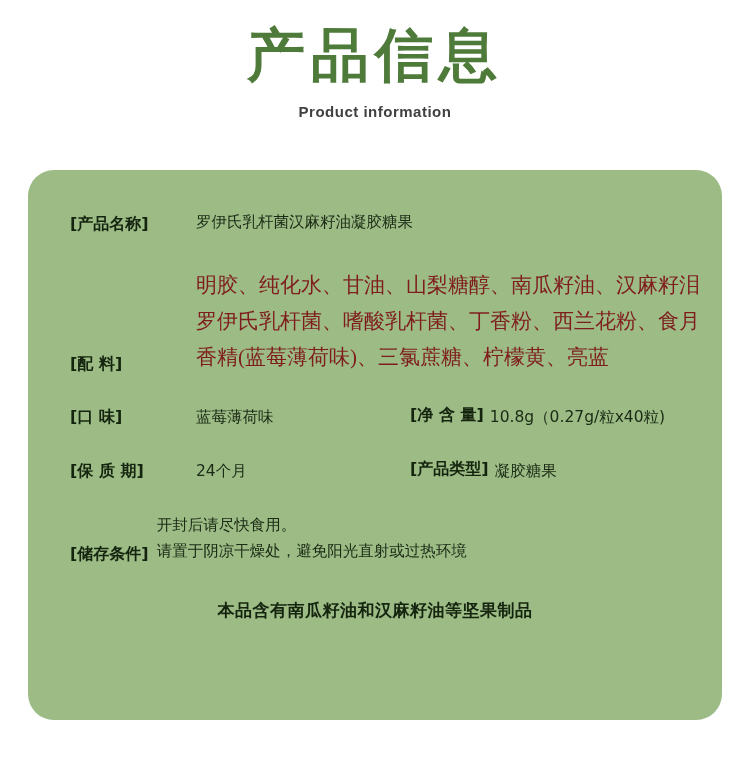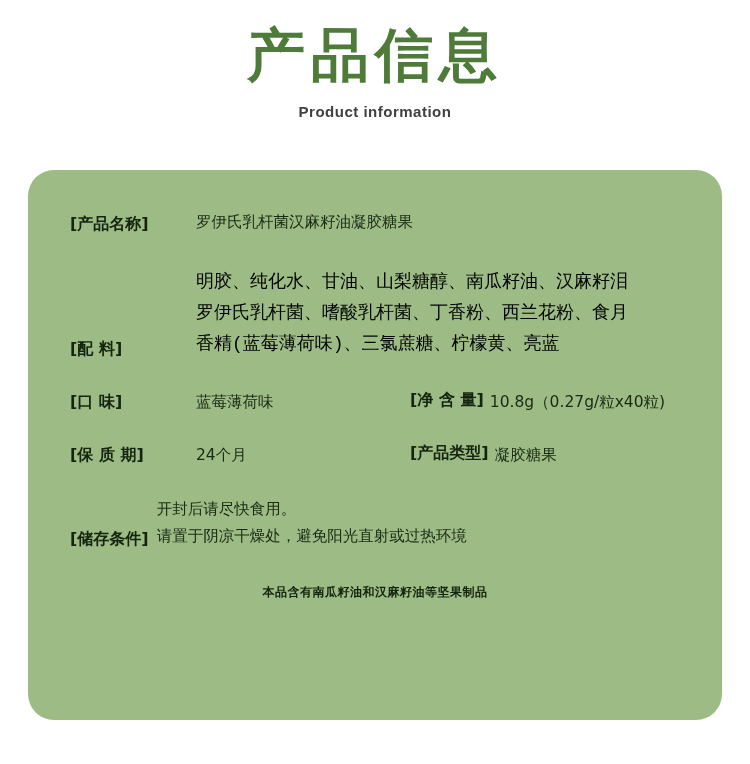--- a/index.html
+++ b/index.html
@@ -98,42 +98,42 @@
   }
   .col-right {
     display: flex;
     align-items: flex-start;
   }
 
   .ingredients-block {
     margin-left: 6px;
   }
   .ingredients-line {
-    font-family: Liberation Mono, monospace;
-    font-size: 18px;
-    color: #000000;
+    font-family: Liberation Serif, serif;
+    font-size: 21px;
+    color: #7f1d1d;
     line-height: 1.72;
     white-space: nowrap;
   }
 
   .storage-block {
     margin-left: 8px;
   }
   .storage-line {
     font-family: "DejaVu Sans", sans-serif;
     font-size: 15.5px;
     color: #1a2a14;
     line-height: 1.72;
   }
 
   .footer-note {
     margin-top: 34px;
     text-align: center;
     font-family: "DejaVu Sans", sans-serif;
-    font-size: 12px;
+    font-size: 17px;
     font-weight: bold;
     color: #14240e;
     letter-spacing: 0.5px;
   }
 
   .r1 { margin-bottom: 30px; }
   .r-name { margin-bottom: 32px; }
 </style>
 </head>
 <body>

